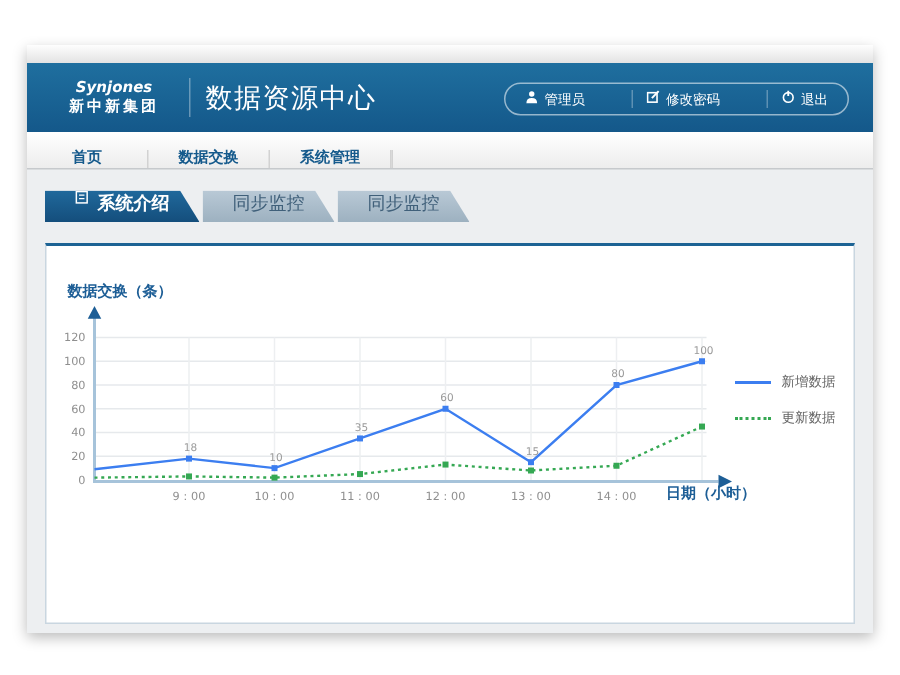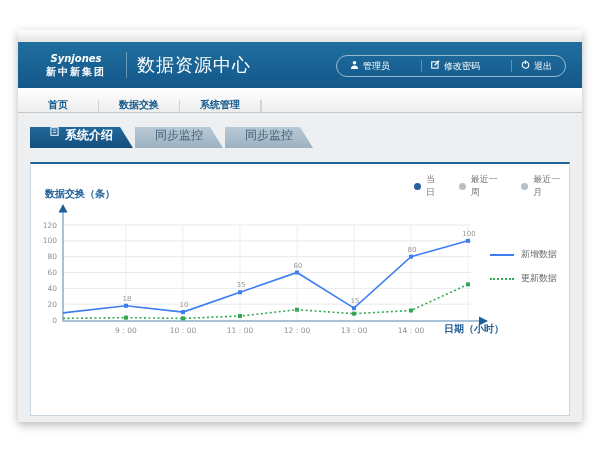--- a/index.html
+++ b/index.html
@@ -118,34 +118,20 @@
       </div>
       <div class="tab inactive">
         <span>同步监控</span>
       </div>
       <div class="tab inactive">
         <span>同步监控</span>
       </div>
     </div>
 
     <div class="panel">
-      <div class="filters">
-        <div class="radio selected">
-          <span class="dot"></span>
-          <span>当日</span>
-        </div>
-        <div class="radio">
-          <span class="dot"></span>
-          <span>最近一周</span>
-        </div>
-        <div class="radio">
-          <span class="dot"></span>
-          <span>最近一月</span>
-        </div>
-      </div>
 
       <div class="y-title">数据交换（条）</div>
 
       <svg id="chart" width="470" height="140">
           <text x="26" y="118.5" text-anchor="end" class="tick">0</text>
           <line x1="33" y1="100.16666666666667" x2="440" y2="100.16666666666667" stroke="#e6e9ec" stroke-width="1"></line>
           <text x="26" y="102.66666666666667" text-anchor="end" class="tick">20</text>
           <line x1="33" y1="84.33333333333333" x2="440" y2="84.33333333333333" stroke="#e6e9ec" stroke-width="1"></line>
           <text x="26" y="86.83333333333333" text-anchor="end" class="tick">40</text>
           <line x1="33" y1="68.5" x2="440" y2="68.5" stroke="#e6e9ec" stroke-width="1"></line>

